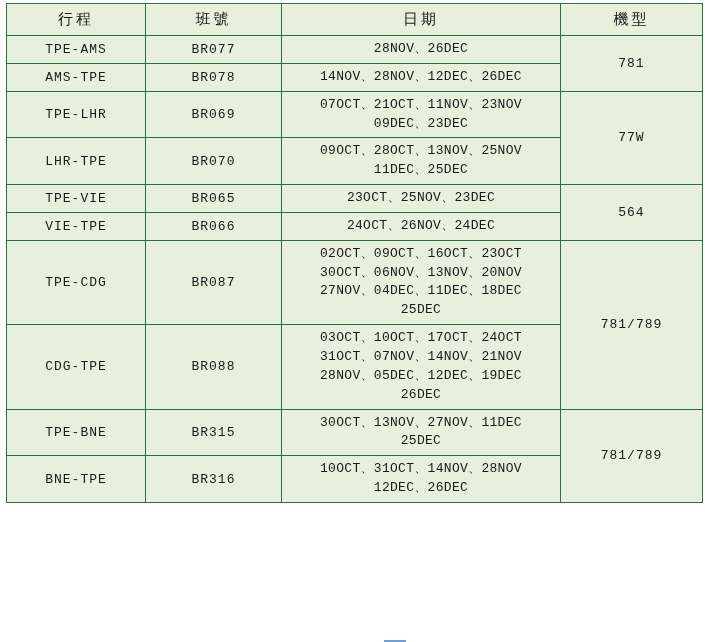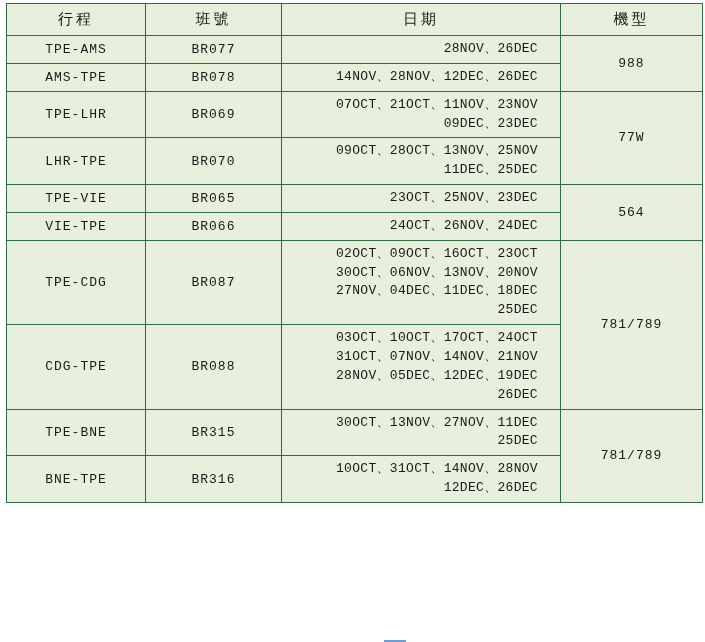--- a/index.html
+++ b/index.html
@@ -27,38 +27,38 @@
     width: 697px;
     background: #e7efdd;
   }
   table.flight-table td,
   table.flight-table th {
     border: 1px solid #2f6b43;
     background: #e7efdd;
     font-family: "Liberation Mono", monospace;
     font-size: 13px;
     color: #1a1a1a;
-    padding: 4px 22px;
+    padding: 4px 8px;
     vertical-align: middle;
   }
   table.flight-table th {
     font-family: "Liberation Sans", sans-serif;
     font-weight: normal;
     font-size: 15px;
     text-align: center;
     letter-spacing: 3px;
     height: 27px;
     padding: 2px 4px;
   }
   td.route, td.flightno, td.aircraft {
     text-align: center;
     letter-spacing: 1px;
   }
   td.dates {
-    text-align: right;
+    text-align: center;
     line-height: 1.45;
     letter-spacing: 0.3px;
   }
   td.dates .dline {
     display: block;
     white-space: nowrap;
   }
   .col-route { width: 138px; }
   .col-flight { width: 135px; }
   .col-dates { width: 277px; }
@@ -101,21 +101,21 @@
         <th>機型</th>
       </tr>
     </thead>
     <tbody id="table-body">
         <tr>
           <td class="route">TPE-AMS</td>
           <td class="flightno">BR077</td>
           <td class="dates">
             <span class="dline">28NOV、26DEC</span>
           </td>
-          <td class="aircraft" rowspan="2">988</td>
+          <td class="aircraft" rowspan="2">781</td>
         </tr>
         <tr>
           <td class="route">AMS-TPE</td>
           <td class="flightno">BR078</td>
           <td class="dates">
             <span class="dline">14NOV、28NOV、12DEC、26DEC</span>
           </td>
         </tr>
         <tr>
           <td class="route">TPE-LHR</td>

